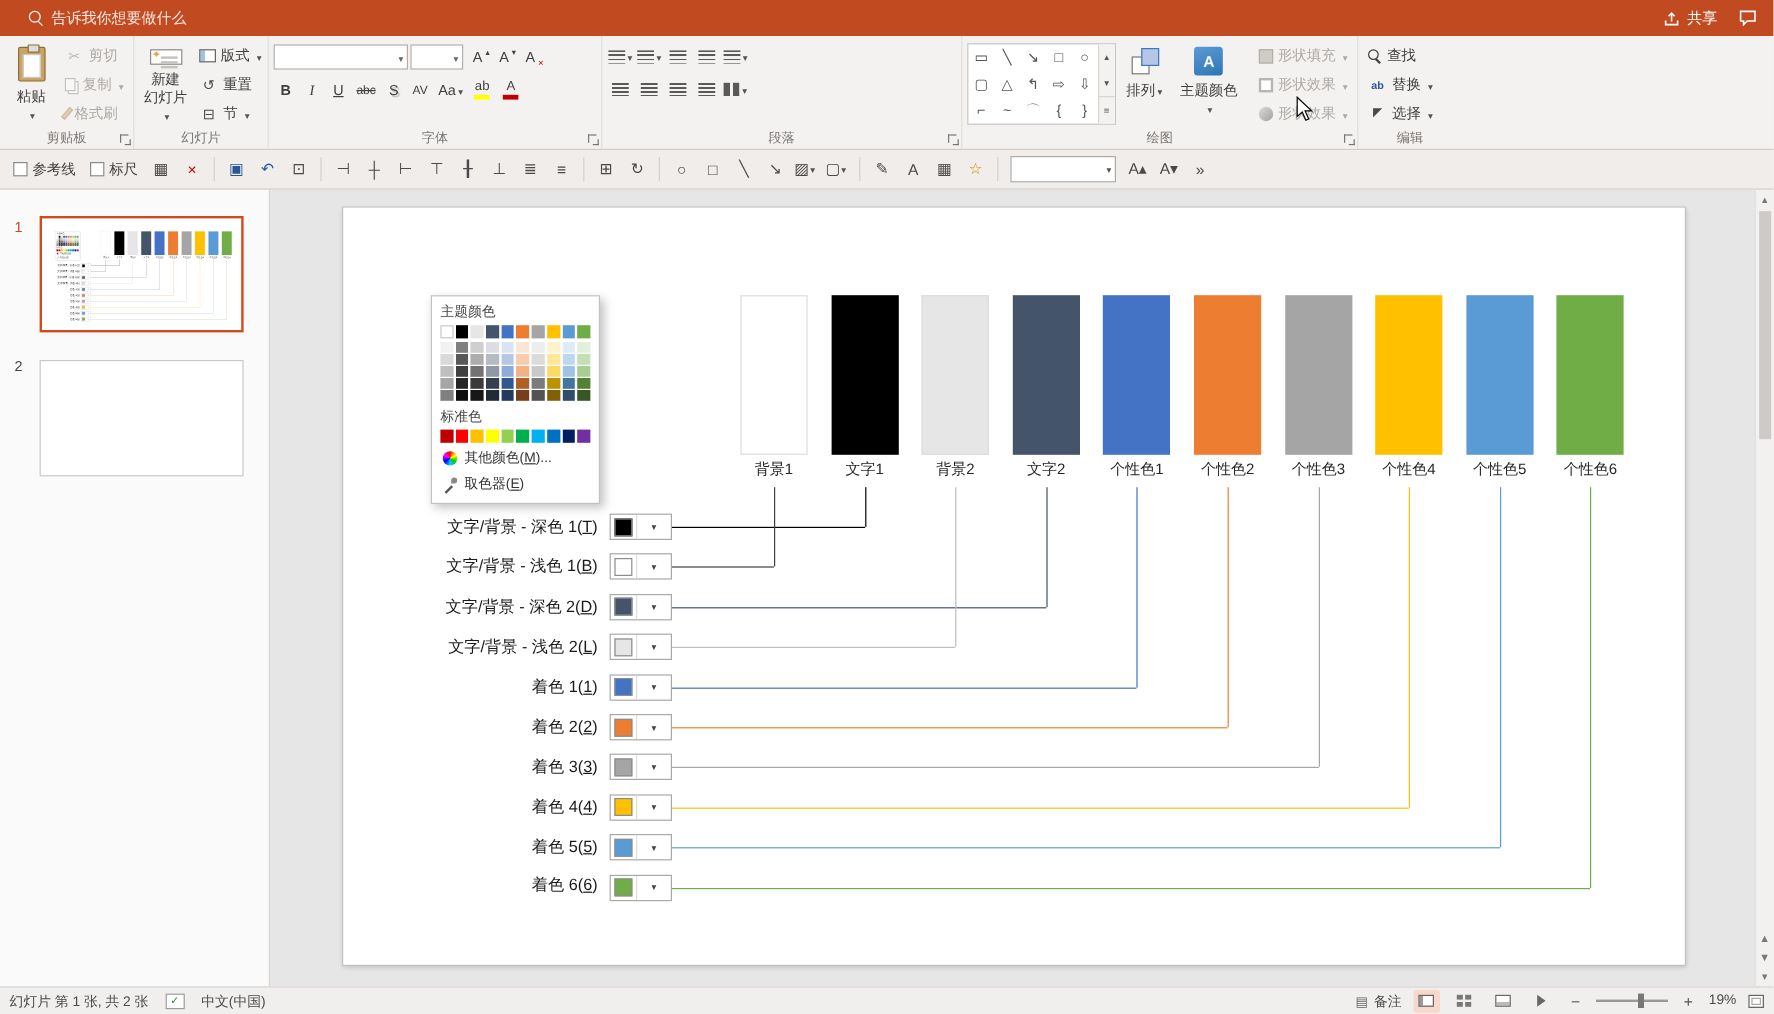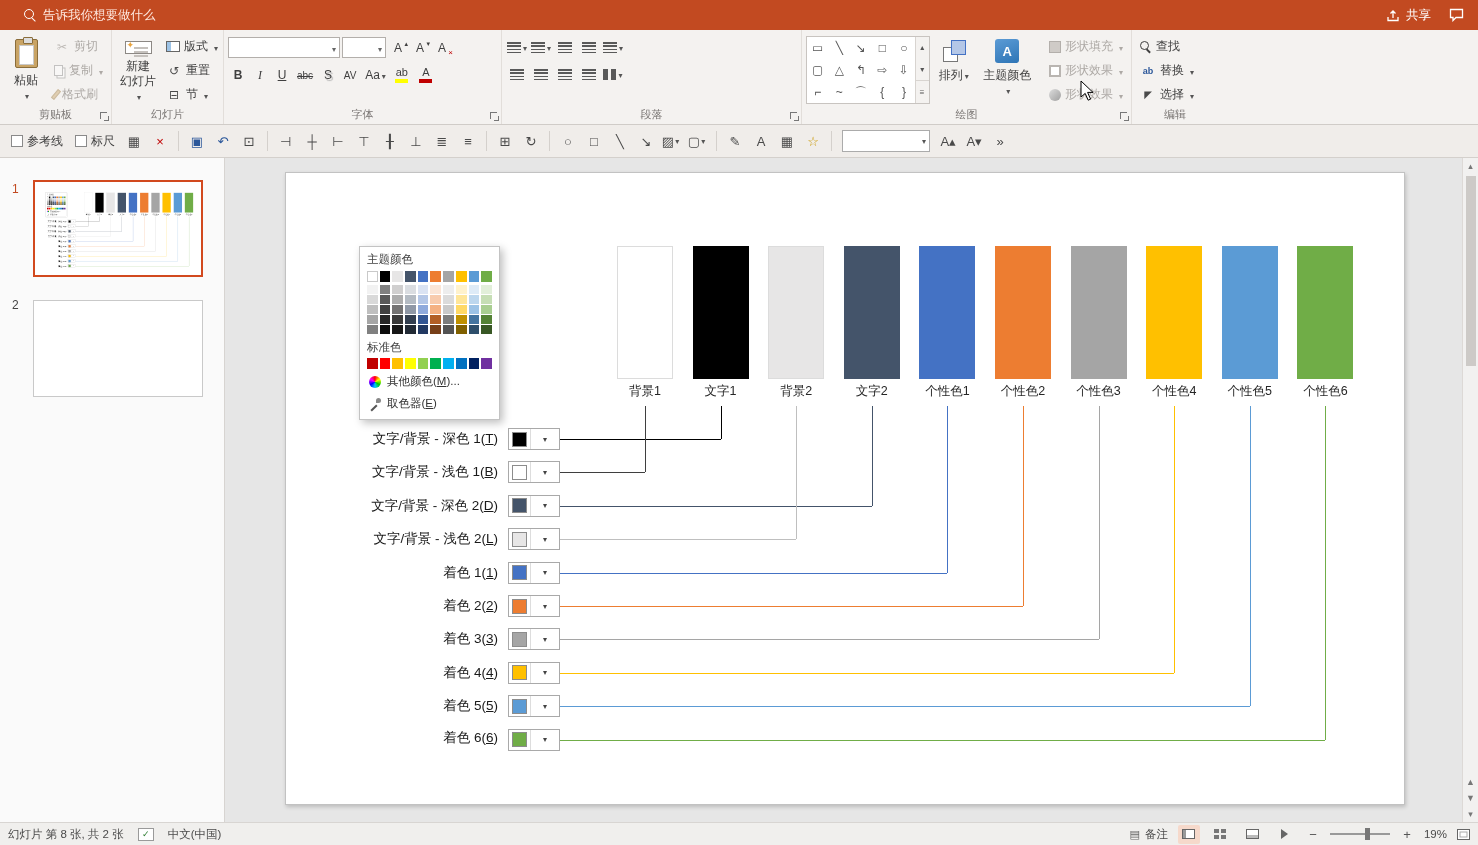--- a/index.html
+++ b/index.html
@@ -915,21 +915,21 @@
       <div class="sspace"></div>
       <span class="sarr">▲</span>
       <span class="sarr">▼</span>
       <span class="sarr">▾</span>
     </div>
 
   </div>
 
   <footer class="statusbar">
     <div class="sb-left">
-      <span>幻灯片 第 8 张, 共 2 张</span>
+      <span>幻灯片 第 1 张, 共 2 张</span>
       <span class="spell">✓</span>
       <span>中文(中国)</span>
     </div>
     <div class="sb-right">
       <span class="notes">
           <span class="nic">▤</span>
           <span>备注</span>
         </span>
       <span class="viewbtn active">
           <i class="v1"></i>

